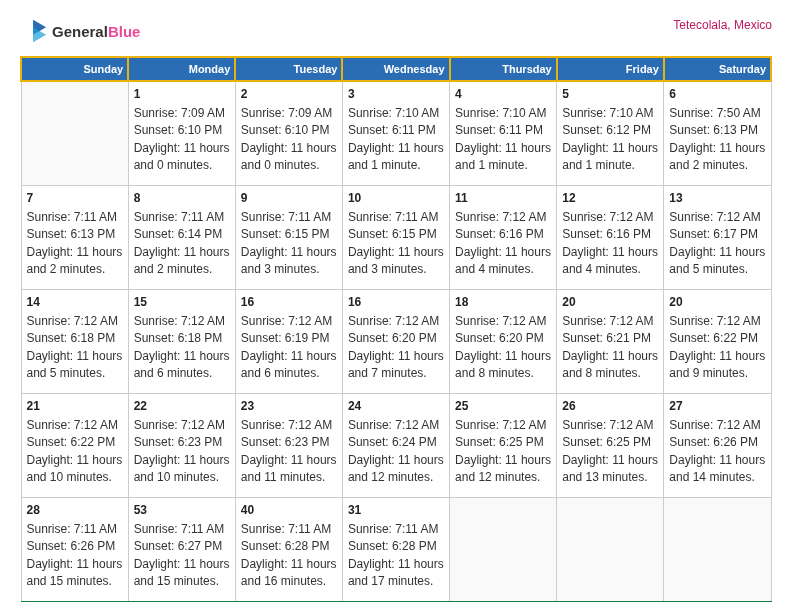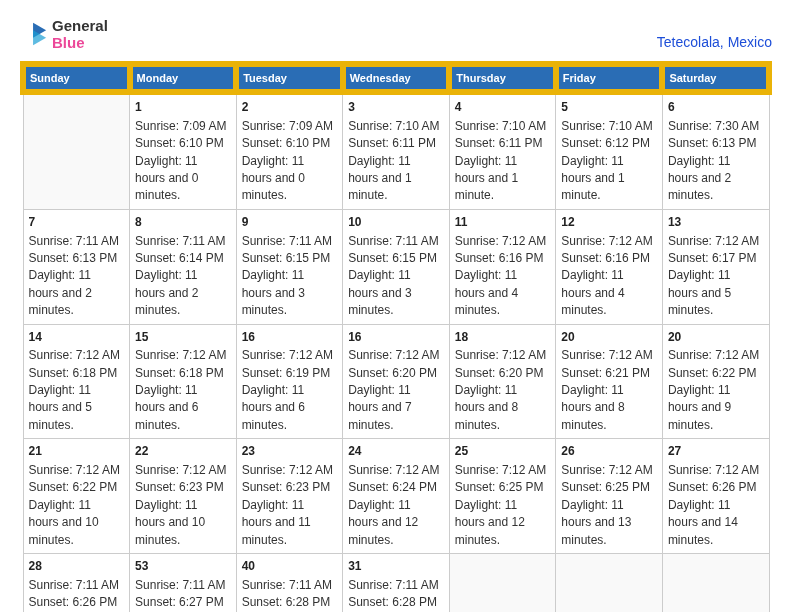--- a/index.html
+++ b/index.html
@@ -23,61 +23,60 @@
       align-items: flex-start;
       margin-bottom: 10px;
     }
     .logo {
       display: flex;
       align-items: center;
       gap: 4px;
     }
     .logo-text {
       display: flex;
-      flex-direction: column;
+      flex-direction: row;
       font-size: 15px;
       font-weight: bold;
       line-height: 1.1;
     }
     .logo-general { color: #333; }
     .logo-blue { color: #ec4899; }
     .logo-icon {
       width: 28px;
       height: 28px;
     }
     .title-block {
       text-align: right;
     }
     .title-month {
       font-size: 32px;
       font-weight: bold;
       color: #222;
       line-height: 1.1;
     }
     .title-location {
-      font-size: 14px;
-      color: #1d4ed8;
-      margin-top: 16px;
+      font-size: 12px;
+      color: #be185d;
     }
     .calendar {
       flex: 1;
       border: 1px solid #ccc;
       border-collapse: collapse;
       width: 100%;
       table-layout: fixed;
       font-size: 9.5px;
     }
     .calendar th {
       background: #2a6db5;
       color: #fff;
       padding: 5px 4px;
       font-size: 11px;
       font-weight: bold;
-      text-align: left;
-      border: 6px solid #eab308;
+      text-align: right;
+      border: 2px solid #eab308;
     }
     .calendar td {
       vertical-align: top;
       padding: 4px 5px;
       border: 1px solid #ccc;
       height: 88px;
       color: #333;
       line-height: 1.4;
     }
     .day-number {
@@ -89,21 +88,21 @@
     }
     .day-info {
       font-size: 12px;
       color: #333;
       line-height: 1.45;
     }
     .empty-cell {
       background: #f9f9f9;
     }
     tr:last-child td {
-      border-bottom: 6px solid #15803d;
+      border-bottom: 1px solid #15803d;
     }
   </style>
 </head>
 <body>
 
 <div class="page">
   <div class="header">
     <div class="logo">
 
       <svg class="logo-icon" viewBox="0 0 30 30">
@@ -165,21 +164,21 @@
           </td>
           <td>
             <span class="day-number">5</span>
             <div class="day-info">Sunrise: 7:10 AM
 Sunset: 6:12 PM
 Daylight: 11 hours
 and 1 minute.</div>
           </td>
           <td>
             <span class="day-number">6</span>
-            <div class="day-info">Sunrise: 7:30 AM
+            <div class="day-info">Sunrise: 7:50 AM
 Sunset: 6:13 PM
 Daylight: 11 hours
 and 2 minutes.</div>
           </td>
         </tr>
         <tr>
           <td>
             <span class="day-number">7</span>
             <div class="day-info">Sunrise: 7:11 AM
 Sunset: 6:13 PM

